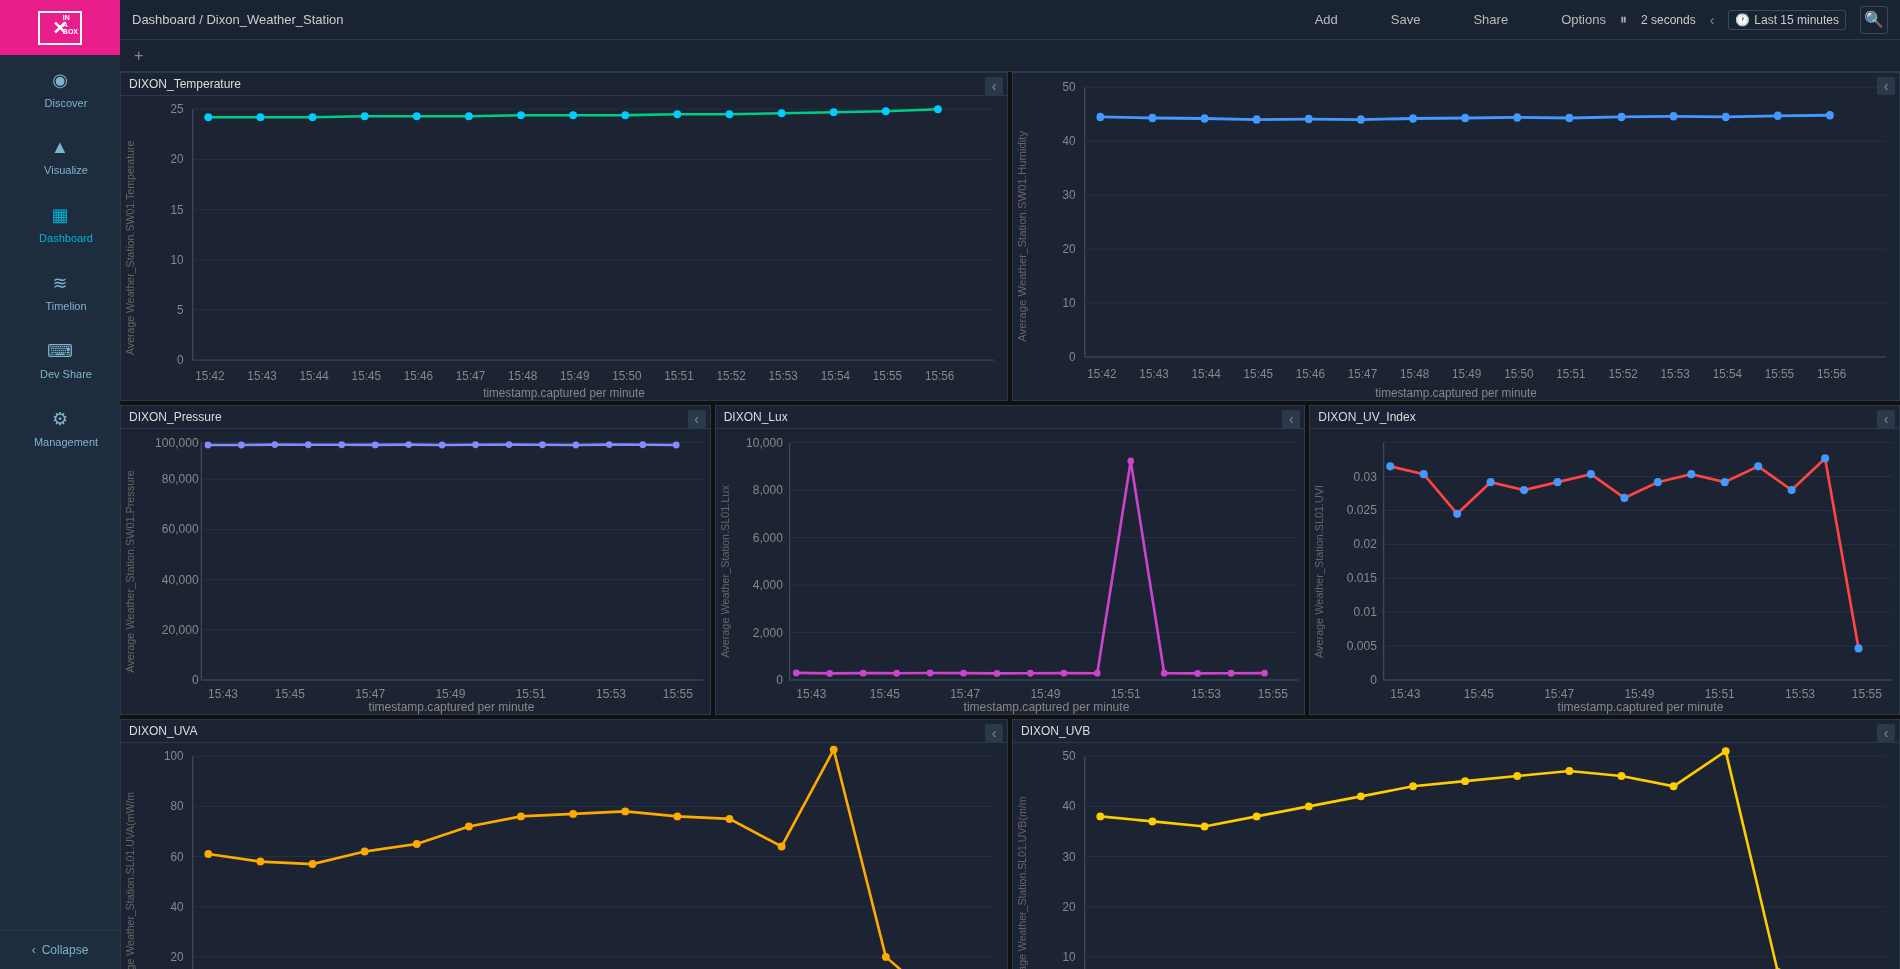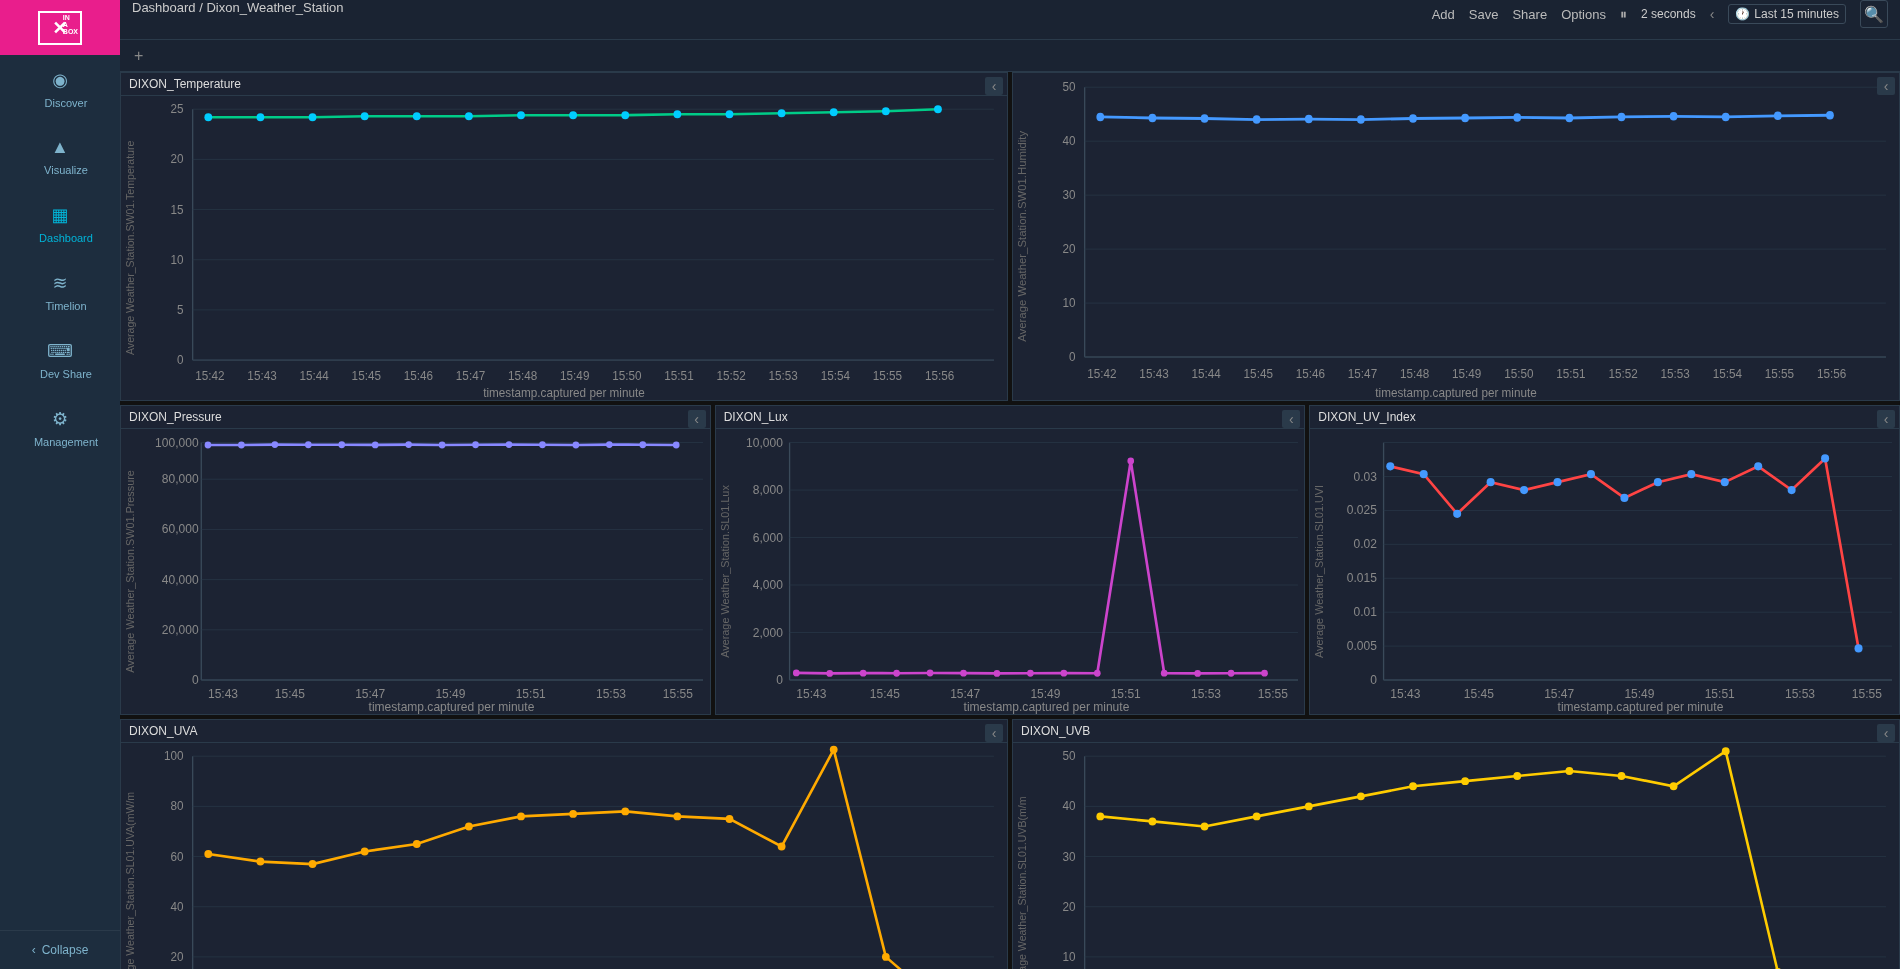--- a/index.html
+++ b/index.html
@@ -63,35 +63,35 @@
       flex-direction: column;
       overflow: hidden;
       background: #111;
     }
 
     
     #topbar {
       background: #1a2332;
       height: 40px;
       display: flex;
-      align-items: flex-start;
+      align-items: center;
       padding: 0 12px;
       border-bottom: 1px solid #2a3a4a;
       flex-shrink: 0;
     }
     #breadcrumb {
       color: #aaa; font-size: 13px; flex: 1;
     }
     #breadcrumb span { color: #ccc; }
     .topbar-actions {
       display: flex; align-items: center; gap: 14px;
     }
     .topbar-btn {
       color: #bbb; font-size: 13px; cursor: pointer;
-      background: none; border: none;
+      background: none; border: none; margin-left: 39px;
     }
     .time-interval {
       color: #ccc; font-size: 12px;
       display: flex; align-items: center; gap: 4px;
     }
     .nav-arrows { color: #888; cursor: pointer; font-size: 14px; }
     .time-range {
       display: flex; align-items: center; gap: 4px;
       color: #ccc; font-size: 12px;
       border: 1px solid #3a4a5a; border-radius: 3px;

